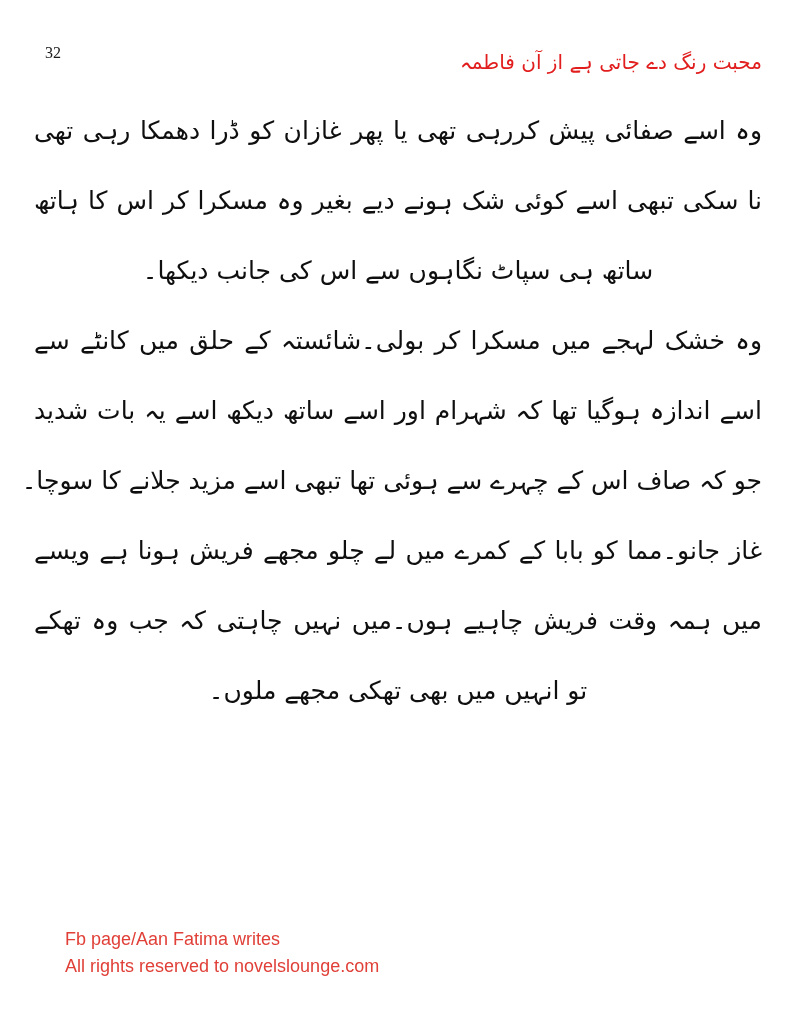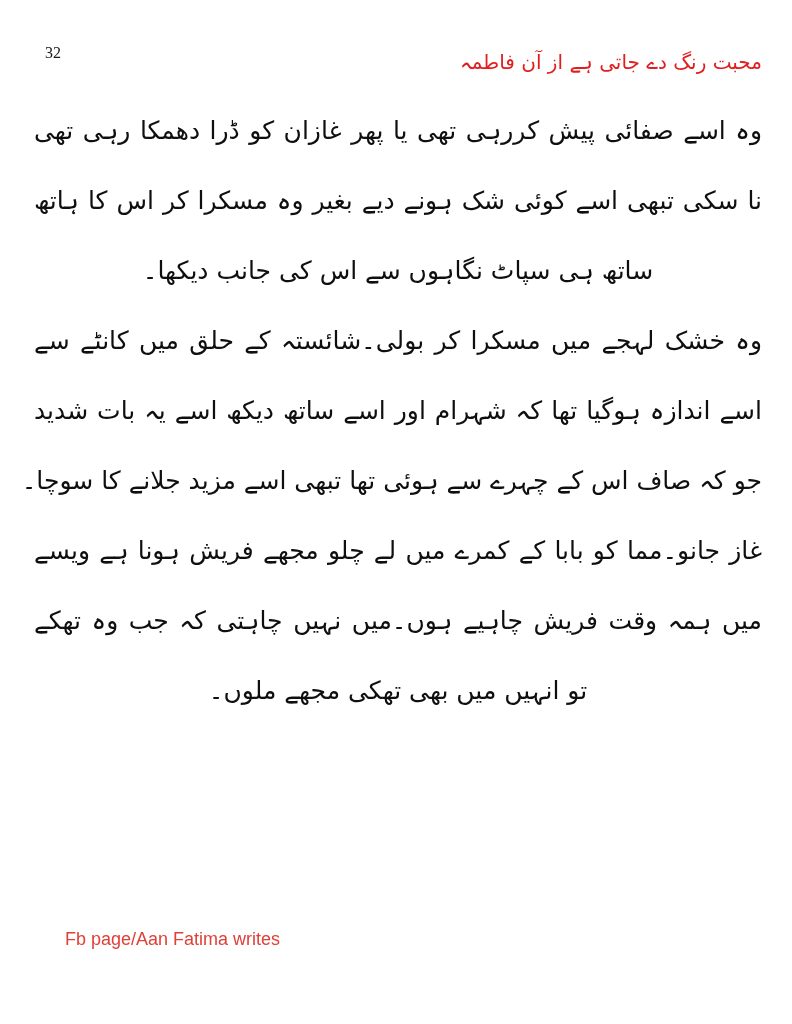--- a/index.html
+++ b/index.html
@@ -89,15 +89,16 @@
     <div class="para">
       <div class="line j">غاز جانو۔مما کو بابا کے کمرے میں لے چلو مجھے فریش ہونا ہے ویسے بھی شہرام کو</div>
       <div class="line j">میں ہمہ وقت فریش چاہیے ہوں۔میں نہیں چاہتی کہ جب وہ تھکے ہارے گھر لوٹے</div>
       <div class="line e">تو انہیں میں بھی تھکی مجھے ملوں۔</div>
     </div>
 
   </div>
 
   <div class="footer">
     <div>Fb page/Aan Fatima writes</div>
+    <div>All rights reserved to novelslounge.com</div>
   </div>
 
 </div>
 
 </body></html>

